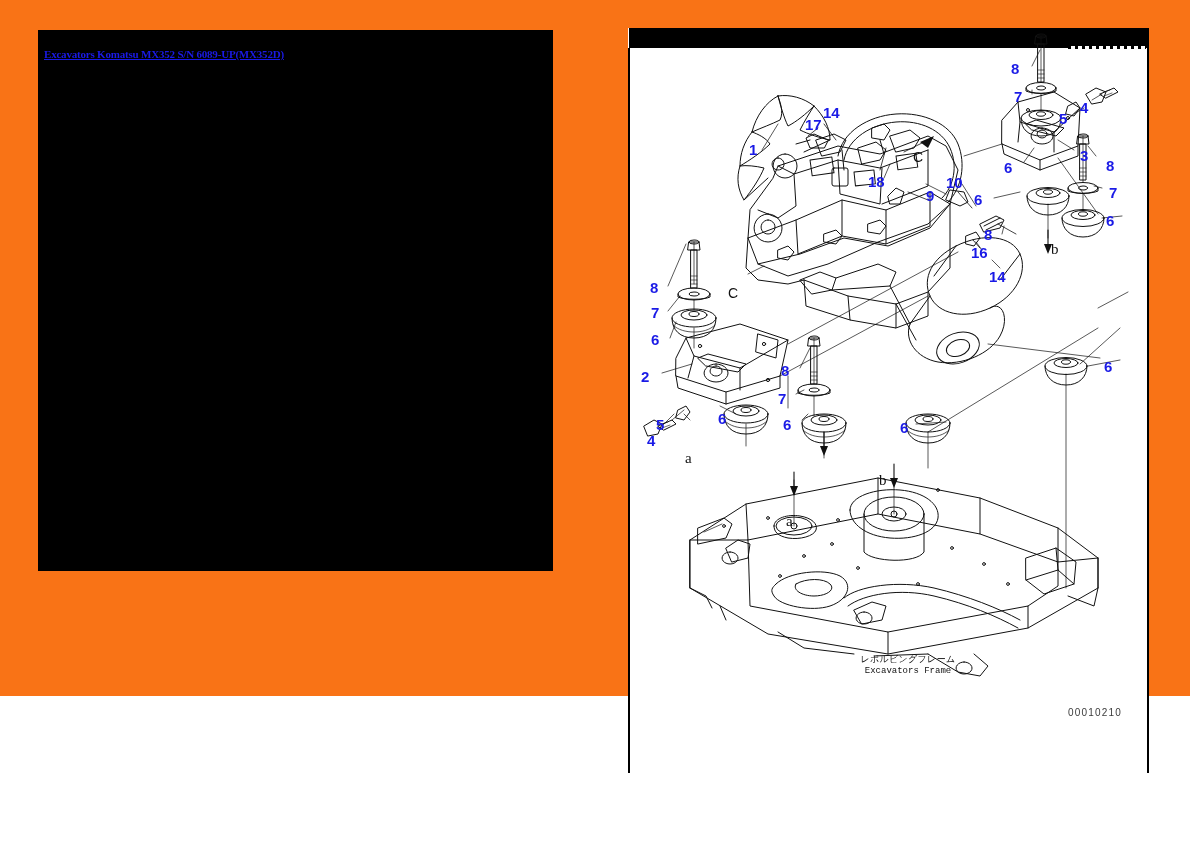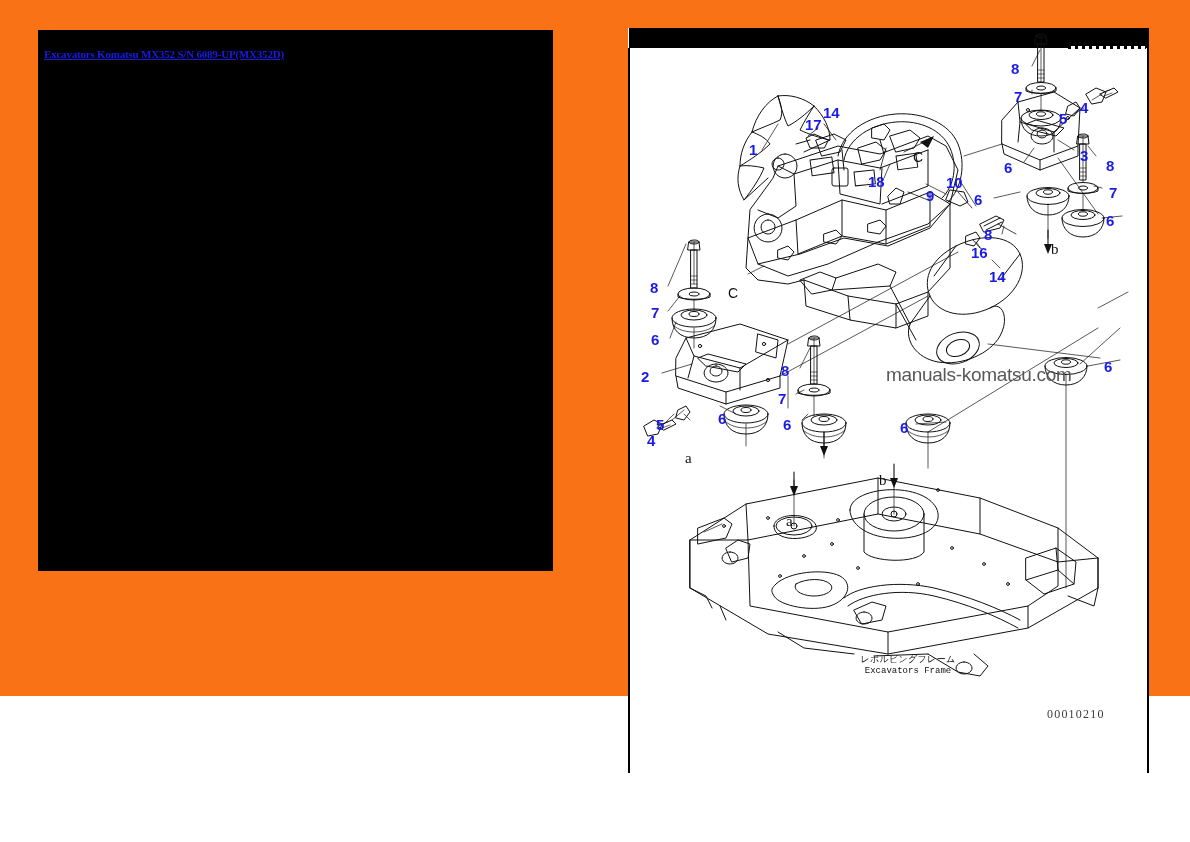--- a/index.html
+++ b/index.html
@@ -124,25 +124,25 @@
     text-align: center;
     color: #111111;
     font-family: "Liberation Mono", monospace;
     font-size: 9px;
     line-height: 11px;
     white-space: nowrap;
   }
   #frame-label .jp { letter-spacing: 0.3px; }
   #drawing-number {
     position: absolute;
-    left: 419px;
+    left: 440px;
     top: 679px;
     color: #3b3b3b;
-    font-family: Liberation Serif, serif;
-    font-size: 12px;
+    font-family: Liberation Sans, sans-serif;
+    font-size: 10px;
     letter-spacing: 1.2px;
     white-space: nowrap;
   }
 
   
   #watermark {
     position: absolute;
     left: 258px;
     top: 336px;
     color: #4a4a4a;
@@ -595,16 +595,15 @@
         <div class="marker marker-c" style="left: 285px; top: 122px;">C</div>
       </div>
 
     <div id="frame-label">
       <div class="jp">レボルビングフレーム</div>
       <div class="en">Excavators Frame</div>
     </div>
 
     <div id="drawing-number">00010210</div>
 
-    <div id="watermark">manuals-komatsu.com</div>
 
   </div>
 </div>
 
 </body></html>

